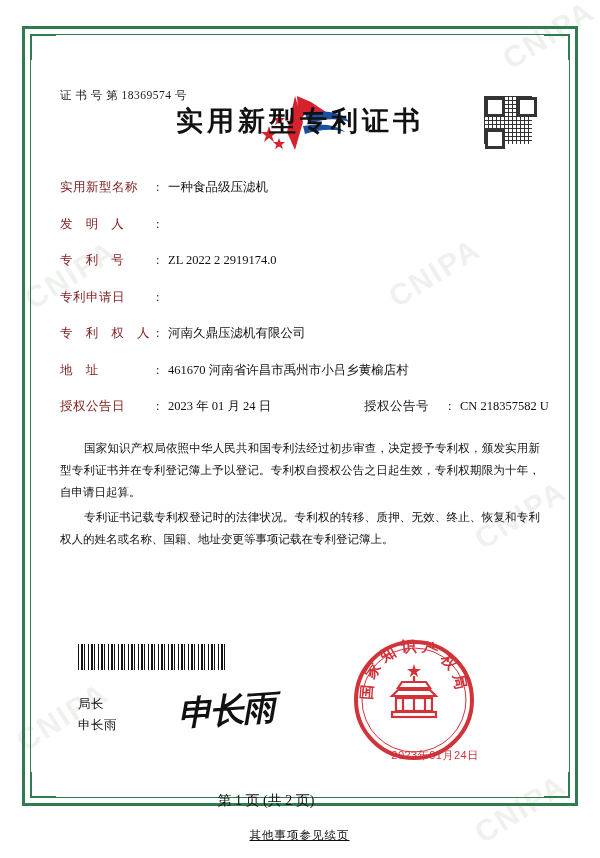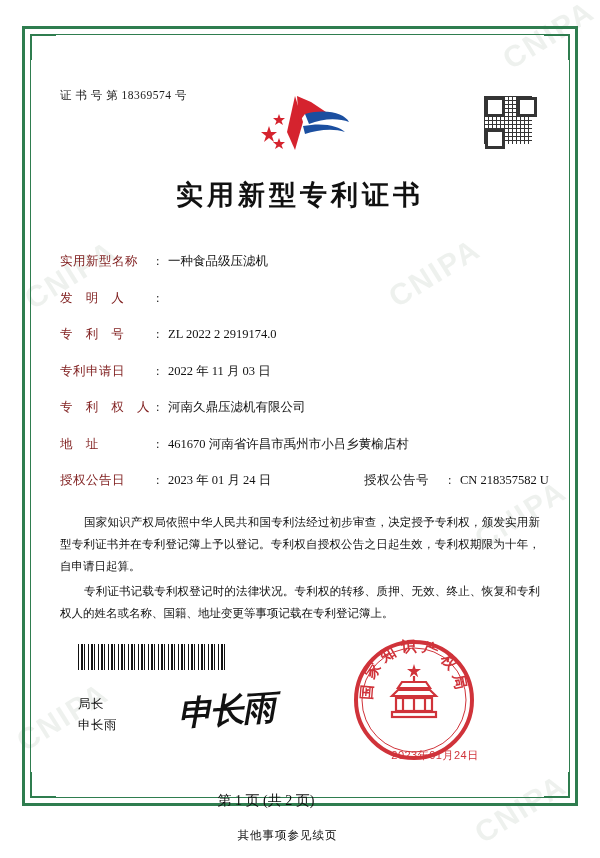--- a/index.html
+++ b/index.html
@@ -113,21 +113,20 @@
   }
   .qr-box.a { left: 1px;  top: 1px; }
   .qr-box.b { left: 33px; top: 1px; }
   .qr-box.c { left: 1px;  top: 33px; }
 
   .title {
     text-align: center;
     font-size: 27px;
     font-weight: bold;
     letter-spacing: 4px;
-    margin-top: 74px;
     color: #111;
     font-family: "Liberation Serif", "DejaVu Serif", serif;
   }
 
   .fields {
     margin-top: 42px;
     font-size: 12.5px;
     line-height: 1;
   }
   .field-row {
@@ -244,27 +243,28 @@
     left: 0;
     top: 792px;
     width: 532px;
     text-align: center;
     font-size: 14px;
     color: #111;
   }
 
   .footer-note {
     position: absolute;
-    left: 0;
+    left: 12px;
     top: 828px;
     width: 575px;
     text-align: center;
     font-size: 11.5px;
     color: #111;
     letter-spacing: 1px;
+    text-decoration: underline;
   }
 </style>
 </head>
 <body>
 
 <div class="watermark wm1">CNIPA</div>
 <div class="watermark wm2">CNIPA</div>
 <div class="watermark wm3">CNIPA</div>
 <div class="watermark wm4">CNIPA</div>
 <div class="watermark wm5">CNIPA</div>
@@ -315,21 +315,20 @@
 
     <div class="field-row">
       <span class="field-label spaced">专 利 号</span>
       <span class="field-colon">:</span>
       <span class="field-value">ZL 2022 2 2919174.0</span>
     </div>
 
     <div class="field-row">
       <span class="field-label">专利申请日</span>
       <span class="field-colon">:</span>
-      <span class="field-value">2022 年 11 月 03 日</span>
     </div>
 
     <div class="field-row">
       <span class="field-label spaced">专 利 权 人</span>
       <span class="field-colon">:</span>
       <span class="field-value">河南久鼎压滤机有限公司</span>
     </div>
 
     <div class="field-row">
       <span class="field-label spaced">地 址</span>

